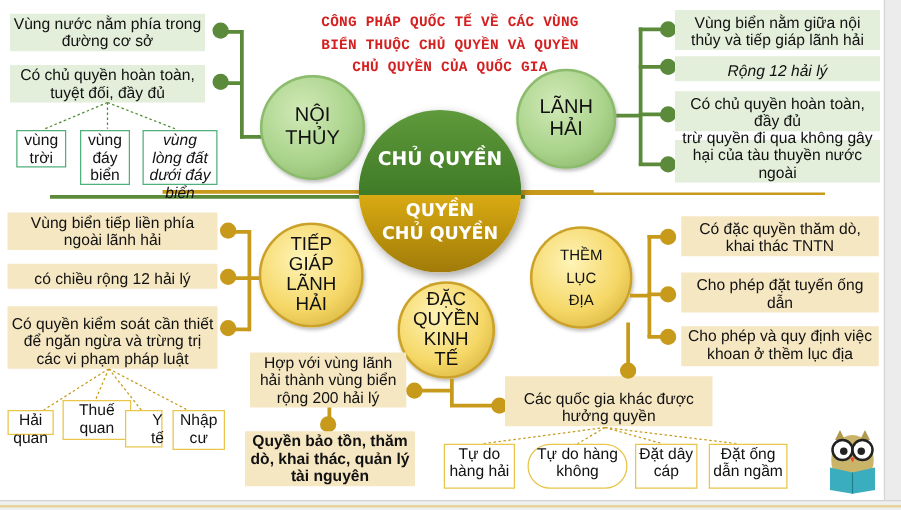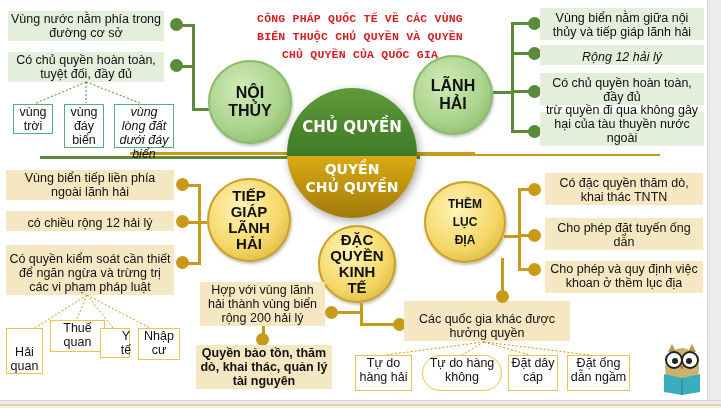--- a/index.html
+++ b/index.html
@@ -12,21 +12,21 @@
 
   .abs { position: absolute; }
   .title { left: 205px; top: 10px; width: 310px; text-align: center; color: #d42020; font-family: "Liberation Mono", monospace; font-weight: bold; font-size: 11.5px; line-height: 18px; letter-spacing: 0.2px; }
 
   .box { position: absolute; text-align: center; font-size: 12.5px; line-height: 14px; display: flex; align-items: flex-end; justify-content: center; padding: 1px 3px; overflow: visible; }
   .g { background: #e3eedb; }
   .y { background: #f6e7c3; }
   .outline-g { background: #fff; border: 1px solid #4fb07b; font-size: 12.5px; line-height: 14px; padding: 0 2px; align-items: flex-start; }
   .outline-y { background: #fff; border: 1px solid #e9c54a; font-size: 12.5px; line-height: 14px; padding: 0 2px; align-items: flex-start; }
 
-  .circle { position: absolute; border-radius: 50%; display: flex; align-items: center; justify-content: center; text-align: center; font-weight: bold; font-size: 16px; line-height: 18px; color: #111; }
+  .circle { position: absolute; border-radius: 50%; display: flex; align-items: center; justify-content: center; text-align: center; font-weight: normal; font-size: 16px; line-height: 18px; color: #111; }
   .c-green { background: radial-gradient(circle at 40% 35%, #d2eab8 0%, #a9d38a 55%, #7eaa5e 100%); box-shadow: 0 0 0 2px #8dbb6e inset, 1px 2px 3px rgba(0,0,0,0.25); }
   .c-gold { background: radial-gradient(circle at 40% 35%, #fff4b8 0%, #f5d766 55%, #c9a22a 100%); box-shadow: 0 0 0 2px #caa12c inset, 1px 2px 3px rgba(0,0,0,0.25); }
 
   .center-top { position: absolute; left: 287px; top: 88px; width: 130px; height: 130px; border-radius: 50%; overflow: hidden; box-shadow: 2px 3px 8px rgba(0,0,0,0.35); }
   .center-top .half-top { position: absolute; left: 0; top: 0; width: 130px; height: 68px; background: linear-gradient(#5f9a3c, #3f7a26); }
   .center-top .half-bot { position: absolute; left: 0; top: 68px; width: 130px; height: 62px; background: linear-gradient(#d9aa12, #a07b08); }
   .center-top .t1 { position: absolute; left: 0; top: 30px; width: 130px; text-align: center; color: #fff; font-weight: bold; font-size: 15px; font-family: "DejaVu Sans", sans-serif; }
   .center-top .t2 { position: absolute; left: 0; top: 72px; width: 130px; text-align: center; color: #fff; font-weight: bold; font-size: 14px; line-height: 18px; font-family: "DejaVu Sans", sans-serif; }
 
   .hline { position: absolute; height: 3px; }
@@ -153,21 +153,21 @@
   </div>
   <div class="dot dot-y" style="left:176px; top:178px;"></div>
   <div class="dot dot-y" style="left:176px; top:215px;"></div>
   <div class="dot dot-y" style="left:176px; top:256px;"></div>
   <div class="seg line-y" style="left:186px; top:184px; width:14px; height:3px;"></div>
   <div class="seg line-y" style="left:186px; top:221px; width:14px; height:3px;"></div>
   <div class="seg line-y" style="left:186px; top:262px; width:14px; height:3px;"></div>
   <div class="seg line-y" style="left:198px; top:184px; width:3px; height:81px;"></div>
   <div class="seg line-y" style="left:198px; top:221px; width:14px; height:3px;"></div>
 
-  <div class="box outline-y" style="left:6px; top:328px; width:37px; height:46px;align-items:flex-end;">
+  <div class="box outline-y" style="left:6px; top:328px; width:37px; height:20px;">
     <span>Hải quan</span>
   </div>
   <div class="box outline-y" style="left:50px; top:320px; width:55px; height:32px;">
     <span>Thuế quan</span>
   </div>
   <div class="box outline-y" style="left:100px; top:328px; width:30px; height:30px;padding-left:24px;">
     <span>Y tế</span>
   </div>
   <div class="box outline-y" style="left:138px; top:328px; width:42px; height:32px;">
     <span>Nhập cư</span>

